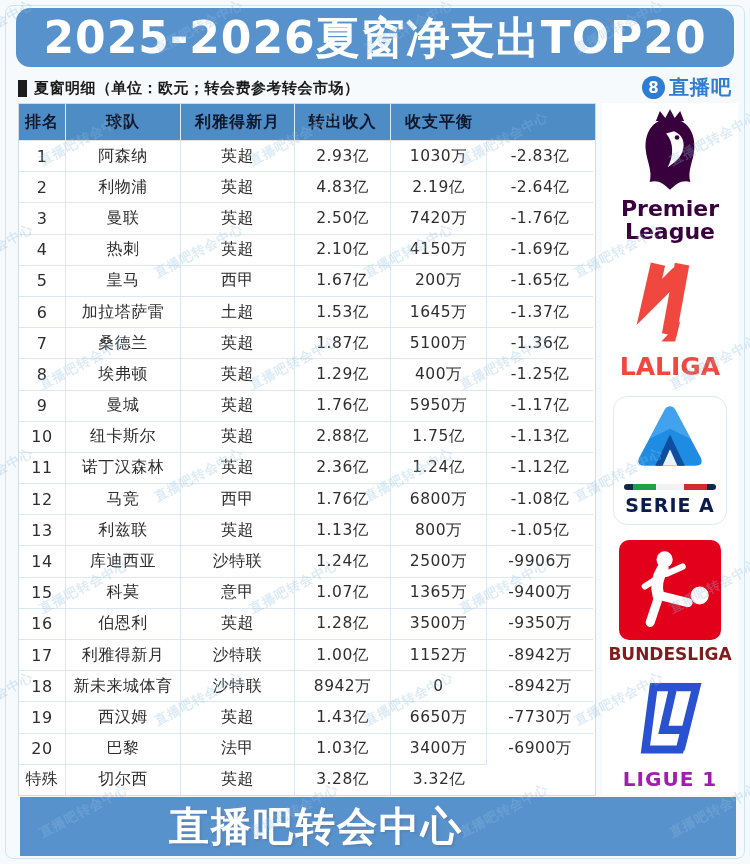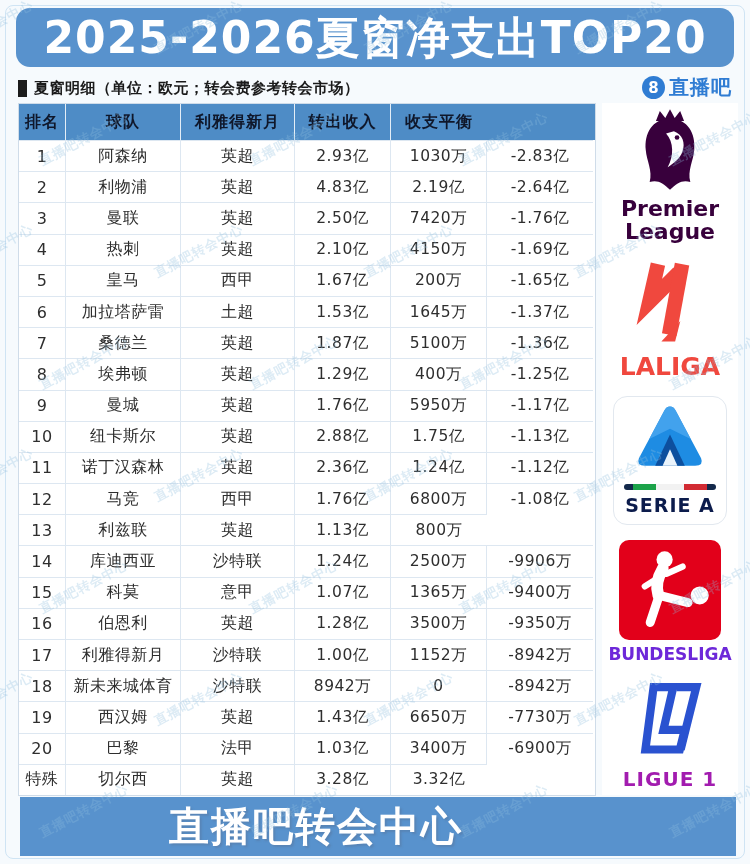--- a/index.html
+++ b/index.html
@@ -42,21 +42,21 @@
   .leagues{position:absolute;left:602px;top:103px;width:136px;height:692px;background:#fff;z-index:2;
            display:flex;flex-direction:column;align-items:center;justify-content:space-between;padding:4px 0;box-sizing:border-box;}
   .league{display:flex;flex-direction:column;align-items:center;}
   .pl-text{color:#38003c;font-size:22px;font-weight:900;line-height:1.05;text-align:center;}
   .laliga-text{color:#f0483e;font-size:25px;font-weight:900;letter-spacing:0px;margin-top:2px;}
   .seriea-card{border:1px solid #e2e8ef;border-radius:14px;padding:6px 10px 8px;display:flex;flex-direction:column;align-items:center;background:#fff;}
   .stripe{display:flex;width:92px;height:6px;margin:5px 0 4px;border-radius:3px;overflow:hidden;}
   .stripe i{display:block;height:100%;}
   .seriea-text{color:#0c1c4c;font-size:19px;font-weight:900;letter-spacing:1px;}
   .bund-box{width:102px;height:100px;background:#e2001a;border-radius:10px;display:flex;align-items:center;justify-content:center;}
-  .bund-text{color:#6d28d9;font-size:17px;font-weight:900;margin-top:4px;letter-spacing:0px;}
+  .bund-text{color:#7f1d1d;font-size:17px;font-weight:900;margin-top:4px;letter-spacing:0px;}
   .ligue1-text{color:#a21caf;font-size:20px;font-weight:900;letter-spacing:1px;margin-top:2px;}
 
   
   .footerbar{position:absolute;left:20px;top:797px;width:716px;height:59px;background:#5892cd;z-index:2;
              display:flex;align-items:center;justify-content:center;}
   .footerbar .ftext{color:#fff;font-size:40px;font-weight:900;letter-spacing:2px;transform:translateX(-62px);
                     text-shadow:2px 2px 2px rgba(90,110,140,.35);}
 </style>
 </head>
 <body>
@@ -181,20 +181,21 @@
           <div class="cell c-num">1.76亿</div>
           <div class="cell c-num">6800万</div>
           <div class="cell c-num">-1.08亿</div>
         </div>
         <div class="grid-row trow">
           <div class="cell">13</div>
           <div class="cell">利兹联</div>
           <div class="cell">英超</div>
           <div class="cell c-num">1.13亿</div>
           <div class="cell c-num">800万</div>
+          <div class="cell c-num">-1.05亿</div>
         </div>
         <div class="grid-row trow">
           <div class="cell">14</div>
           <div class="cell">库迪西亚</div>
           <div class="cell">沙特联</div>
           <div class="cell c-num">1.24亿</div>
           <div class="cell c-num">2500万</div>
           <div class="cell c-num">-9906万</div>
         </div>
         <div class="grid-row trow">

